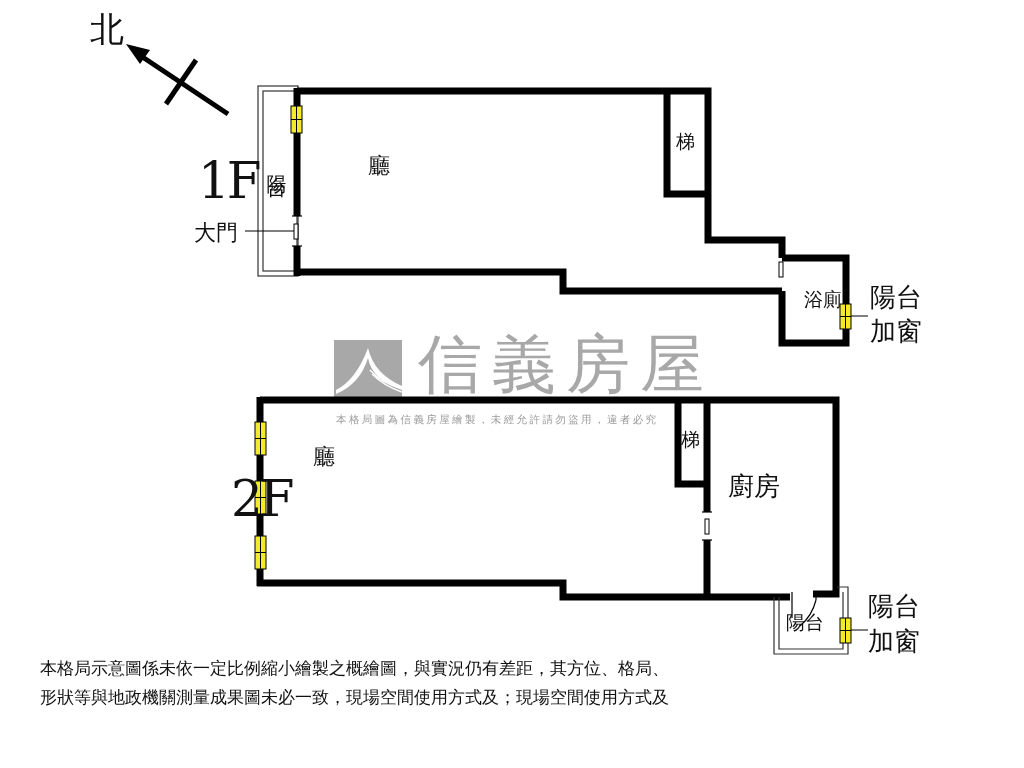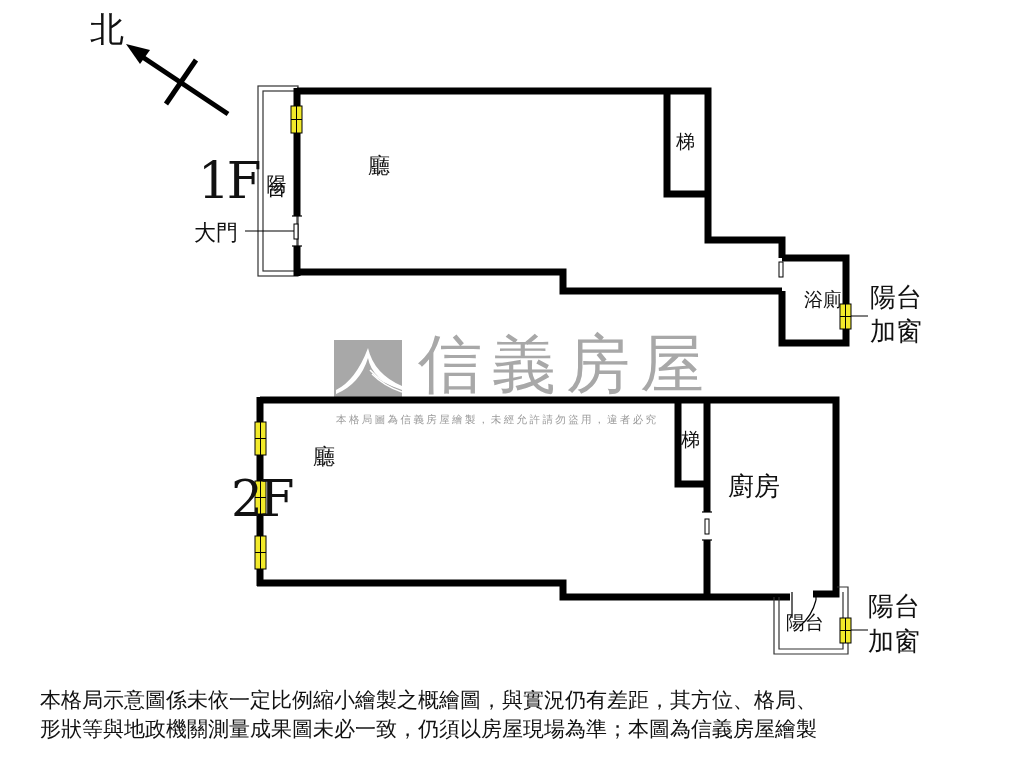--- a/index.html
+++ b/index.html
@@ -7,21 +7,21 @@
   svg.plan { position:absolute; left:0; top:0; }
   .lbl { position:absolute; color:#111; font-family:"DejaVu Serif", serif; white-space:nowrap; line-height:1; }
   .floor { font-size:50px; letter-spacing:-3px; }
   .room { font-size:22px; }
   .small { font-size:19px; }
   .side { font-size:26px; }
   .vert { writing-mode:vertical-rl; font-size:20px; letter-spacing:2px; }
   .wm-logo { position:absolute; left:334px; top:340px; width:68px; height:60px; background:#a8a8a8; }
   .wm-name { position:absolute; left:418px; top:333px; font-size:64px; color:#a8a8a8; font-family:Liberation Serif, serif; letter-spacing:10px; line-height:1; }
   .wm-note { position:absolute; left:336px; top:413px; font-size:10.5px; color:#9a9a9a; letter-spacing:2.4px; font-family:"DejaVu Sans", sans-serif; }
-  .disclaimer { position:absolute; left:40px; top:686px; width:960px; font-size:21px; line-height:29px; color:#111; font-family:"DejaVu Serif", serif; }
+  .disclaimer { position:absolute; left:40px; top:654px; width:960px; font-size:17px; line-height:29px; color:#111; font-family:"DejaVu Serif", serif; }
   .disclaimer div { white-space:nowrap; }
 </style>
 </head>
 <body>
 
 <div class="wm-logo">
   <svg width="68" height="60" viewBox="0 0 68 60">
     <path d="M2 50 Q22 40 34 8 Q40 34 68 46 L68 50 Q38 40 34 18 Q26 44 2 54 Z" fill="#ffffff"></path>
     <path d="M36 30 Q48 44 68 48" stroke="#ffffff" stroke-width="1.5" fill="none"></path>
     <path d="M38 34 Q50 46 68 52" stroke="#ffffff" stroke-width="1.5" fill="none"></path>
@@ -134,14 +134,14 @@
 <div class="lbl floor" style="left:195px; top:474px;margin-left:36px;">2F</div>
 <div class="lbl room" style="left:313px; top:446px;">廳</div>
 <div class="lbl small" style="left:681px; top:430px;">梯</div>
 <div class="lbl side" style="left:728px; top:473px;">廚房</div>
 <div class="lbl small" style="left:786px; top:613px;">陽台</div>
 <div class="lbl side" style="left:868px; top:593px;">陽台</div>
 <div class="lbl side" style="left:868px; top:628px;">加窗</div>
 
 <div class="disclaimer">
   <div>本格局示意圖係未依一定比例縮小繪製之概繪圖，與實況仍有差距，其方位、格局、</div>
-  <div>形狀等與地政機關測量成果圖未必一致，仍須以房屋現場為準；本圖為信義房屋繪製</div>
+  <div>形狀等與地政機關測量成果圖未必一致，現場空間使用方式及；現場空間使用方式及</div>
 </div>
 
 </body></html>

